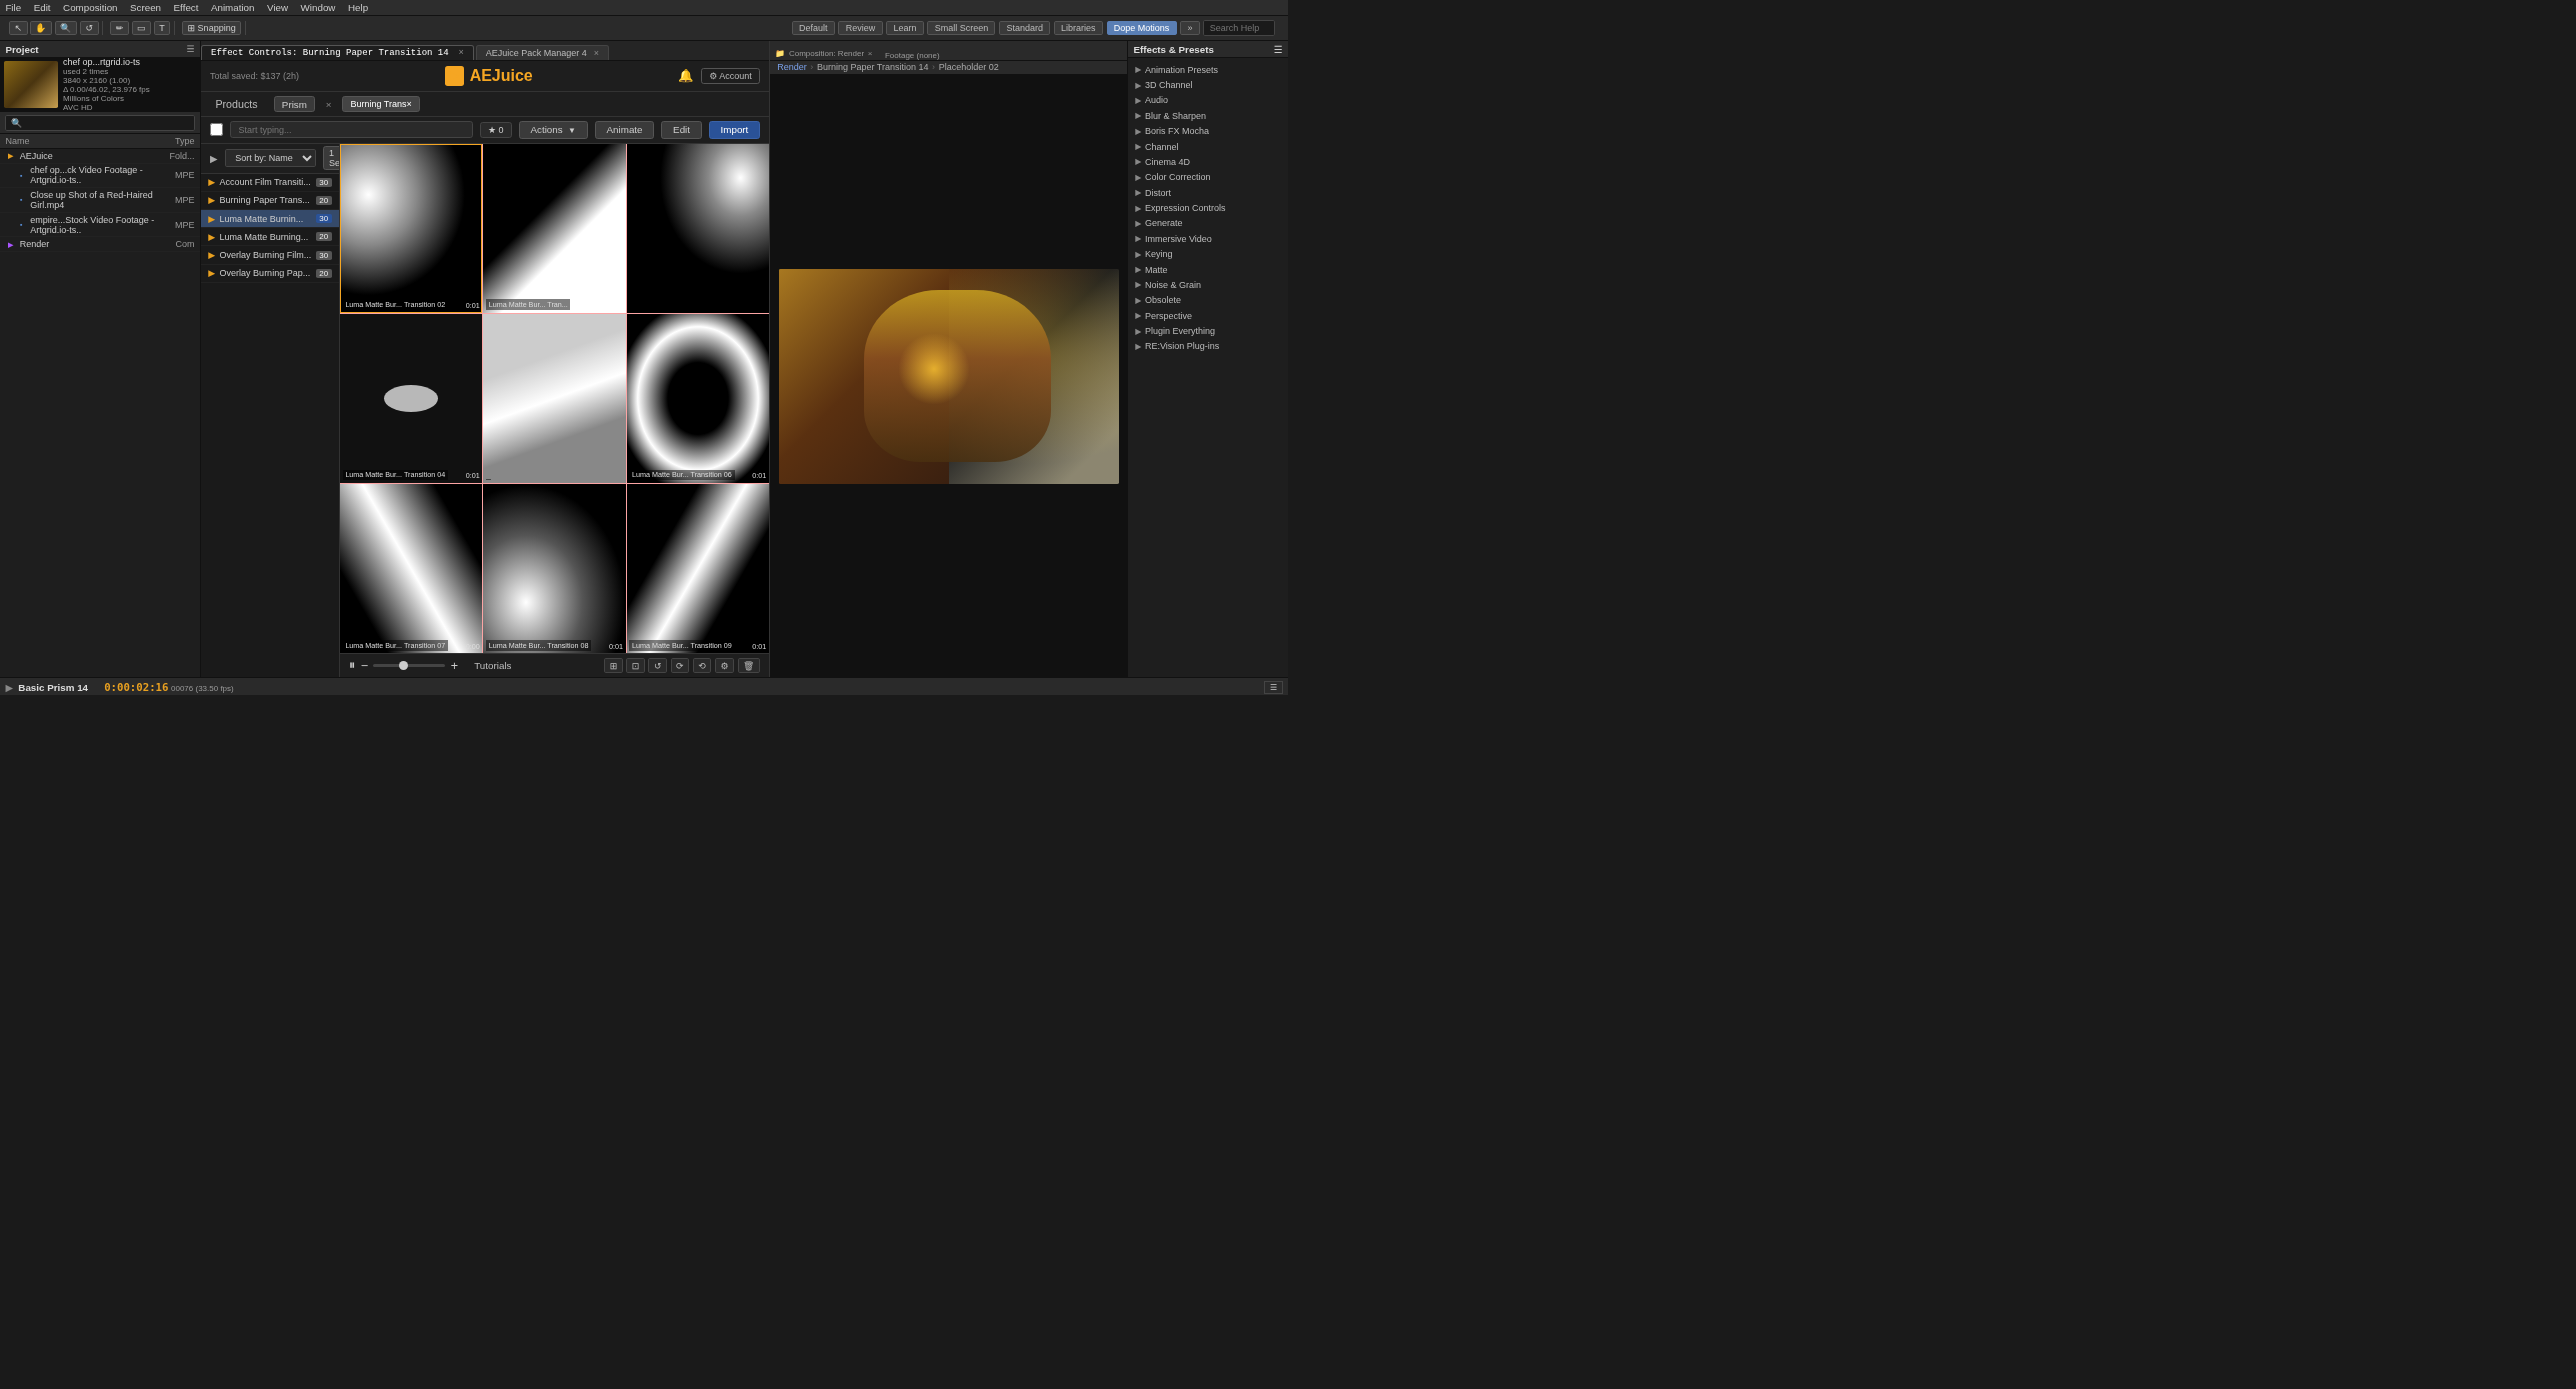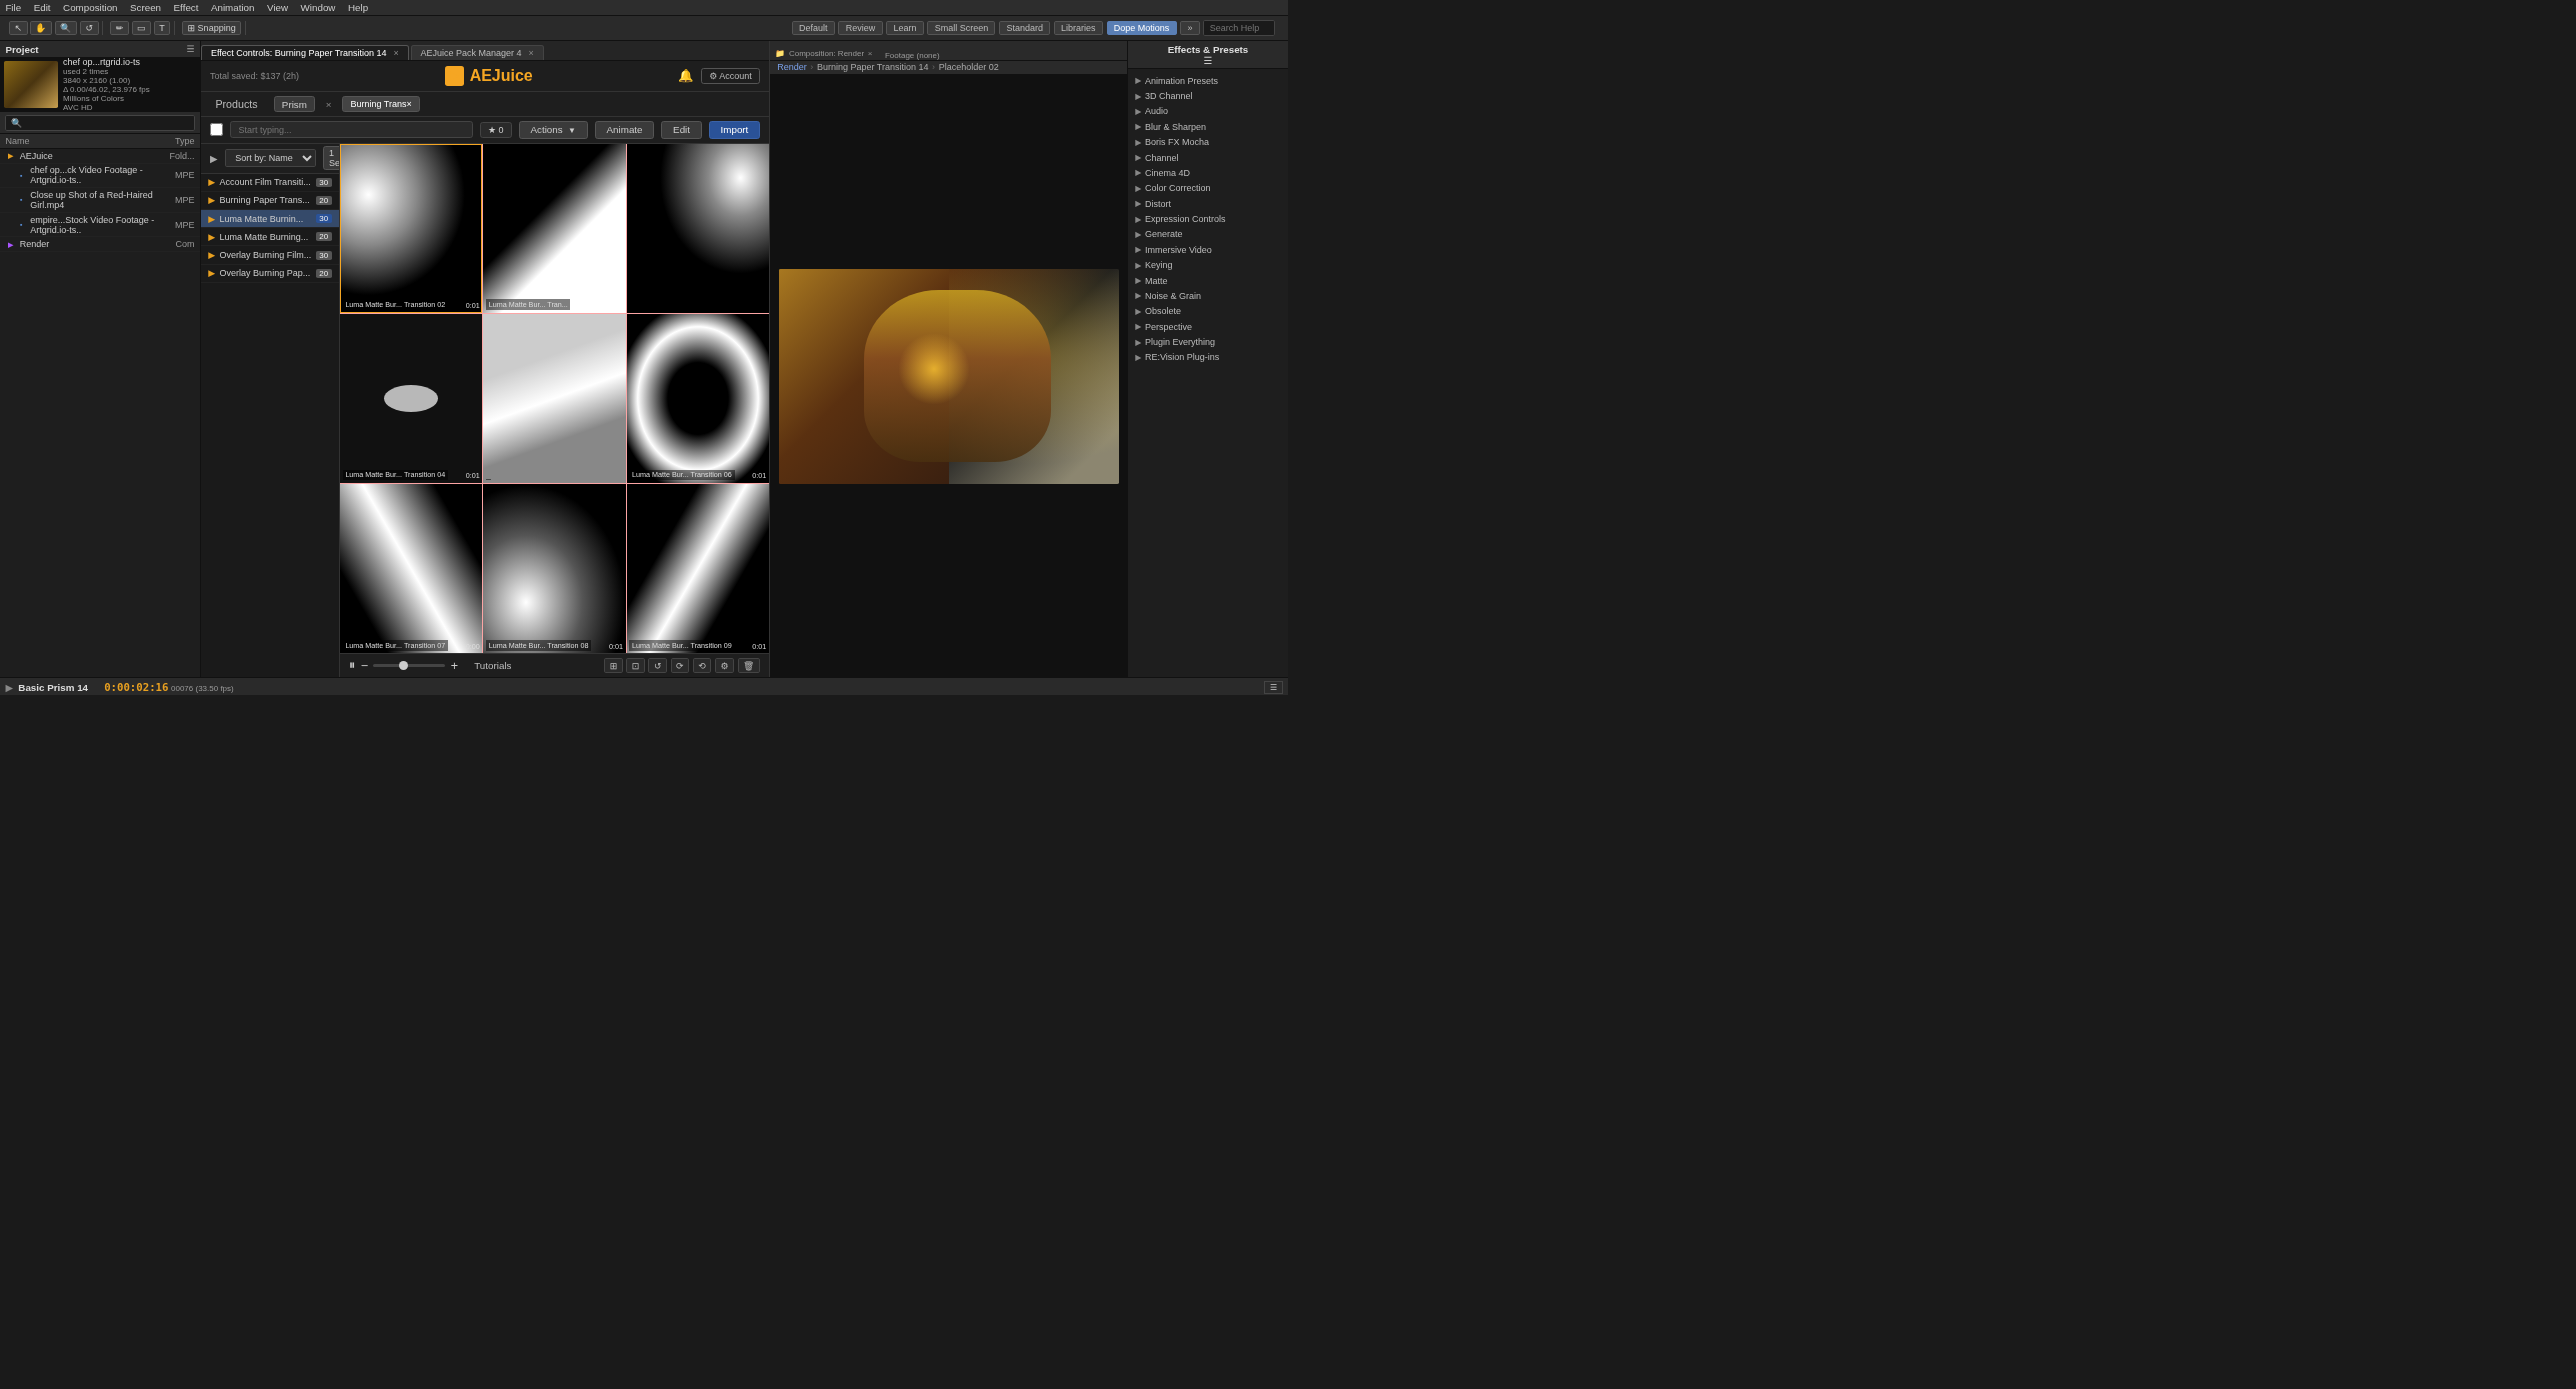--- a/index.html
+++ b/index.html
@@ -186,21 +186,21 @@
       background: #333;
       border: 0.9px solid #444;
       border-bottom: none;
       color: #bbb;
       padding: 1.8px 9px;
       font-size: 9px;
       cursor: pointer;
       margin-right: 1.8px;
       border-radius: 2.7px 2.7px 0 0;
     }
-    .tab.active { background: #1e1e1e; color: #fff; border-color: #555; }
+    .tab.active { background: #1e1e1e; color: #fff; border-color: #555; font-family: Liberation Mono, monospace; }
     .tab-close { margin-left: 4.5px; color: #888; }
 
     
     .aejuice-panel {
       flex: 1;
       display: flex;
       flex-direction: column;
       background: #1e1e1e;
     }
     .aejuice-header {
@@ -569,21 +569,20 @@
       display: flex;
       flex-direction: column;
     }
     .effects-header {
       background: #2a2a2a;
       padding: 2.7px 5.4px;
       border-bottom: 0.9px solid #111;
       display: flex;
       align-items: center;
       justify-content: space-between;
-      flex-direction: column;
     }
     .effects-list {
       flex: 1;
       overflow-y: auto;
       padding: 3.6px 0;
     }
     .effects-item {
       padding: 2.7px 7.2px;
       font-size: 9px;
       color: #bbb;

